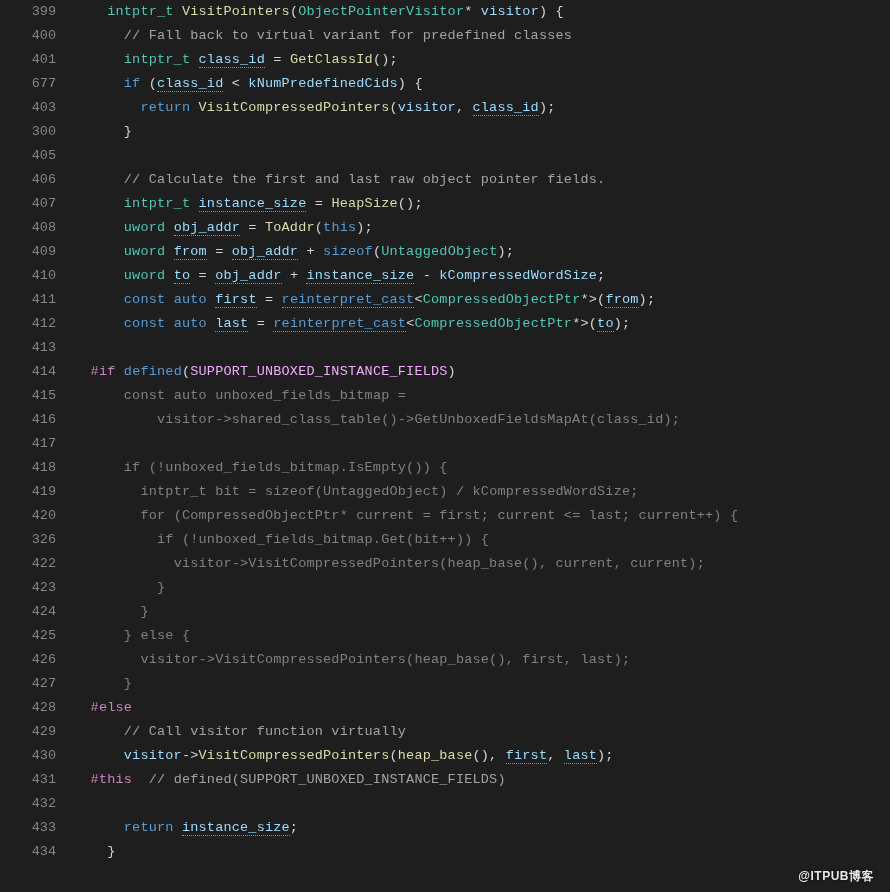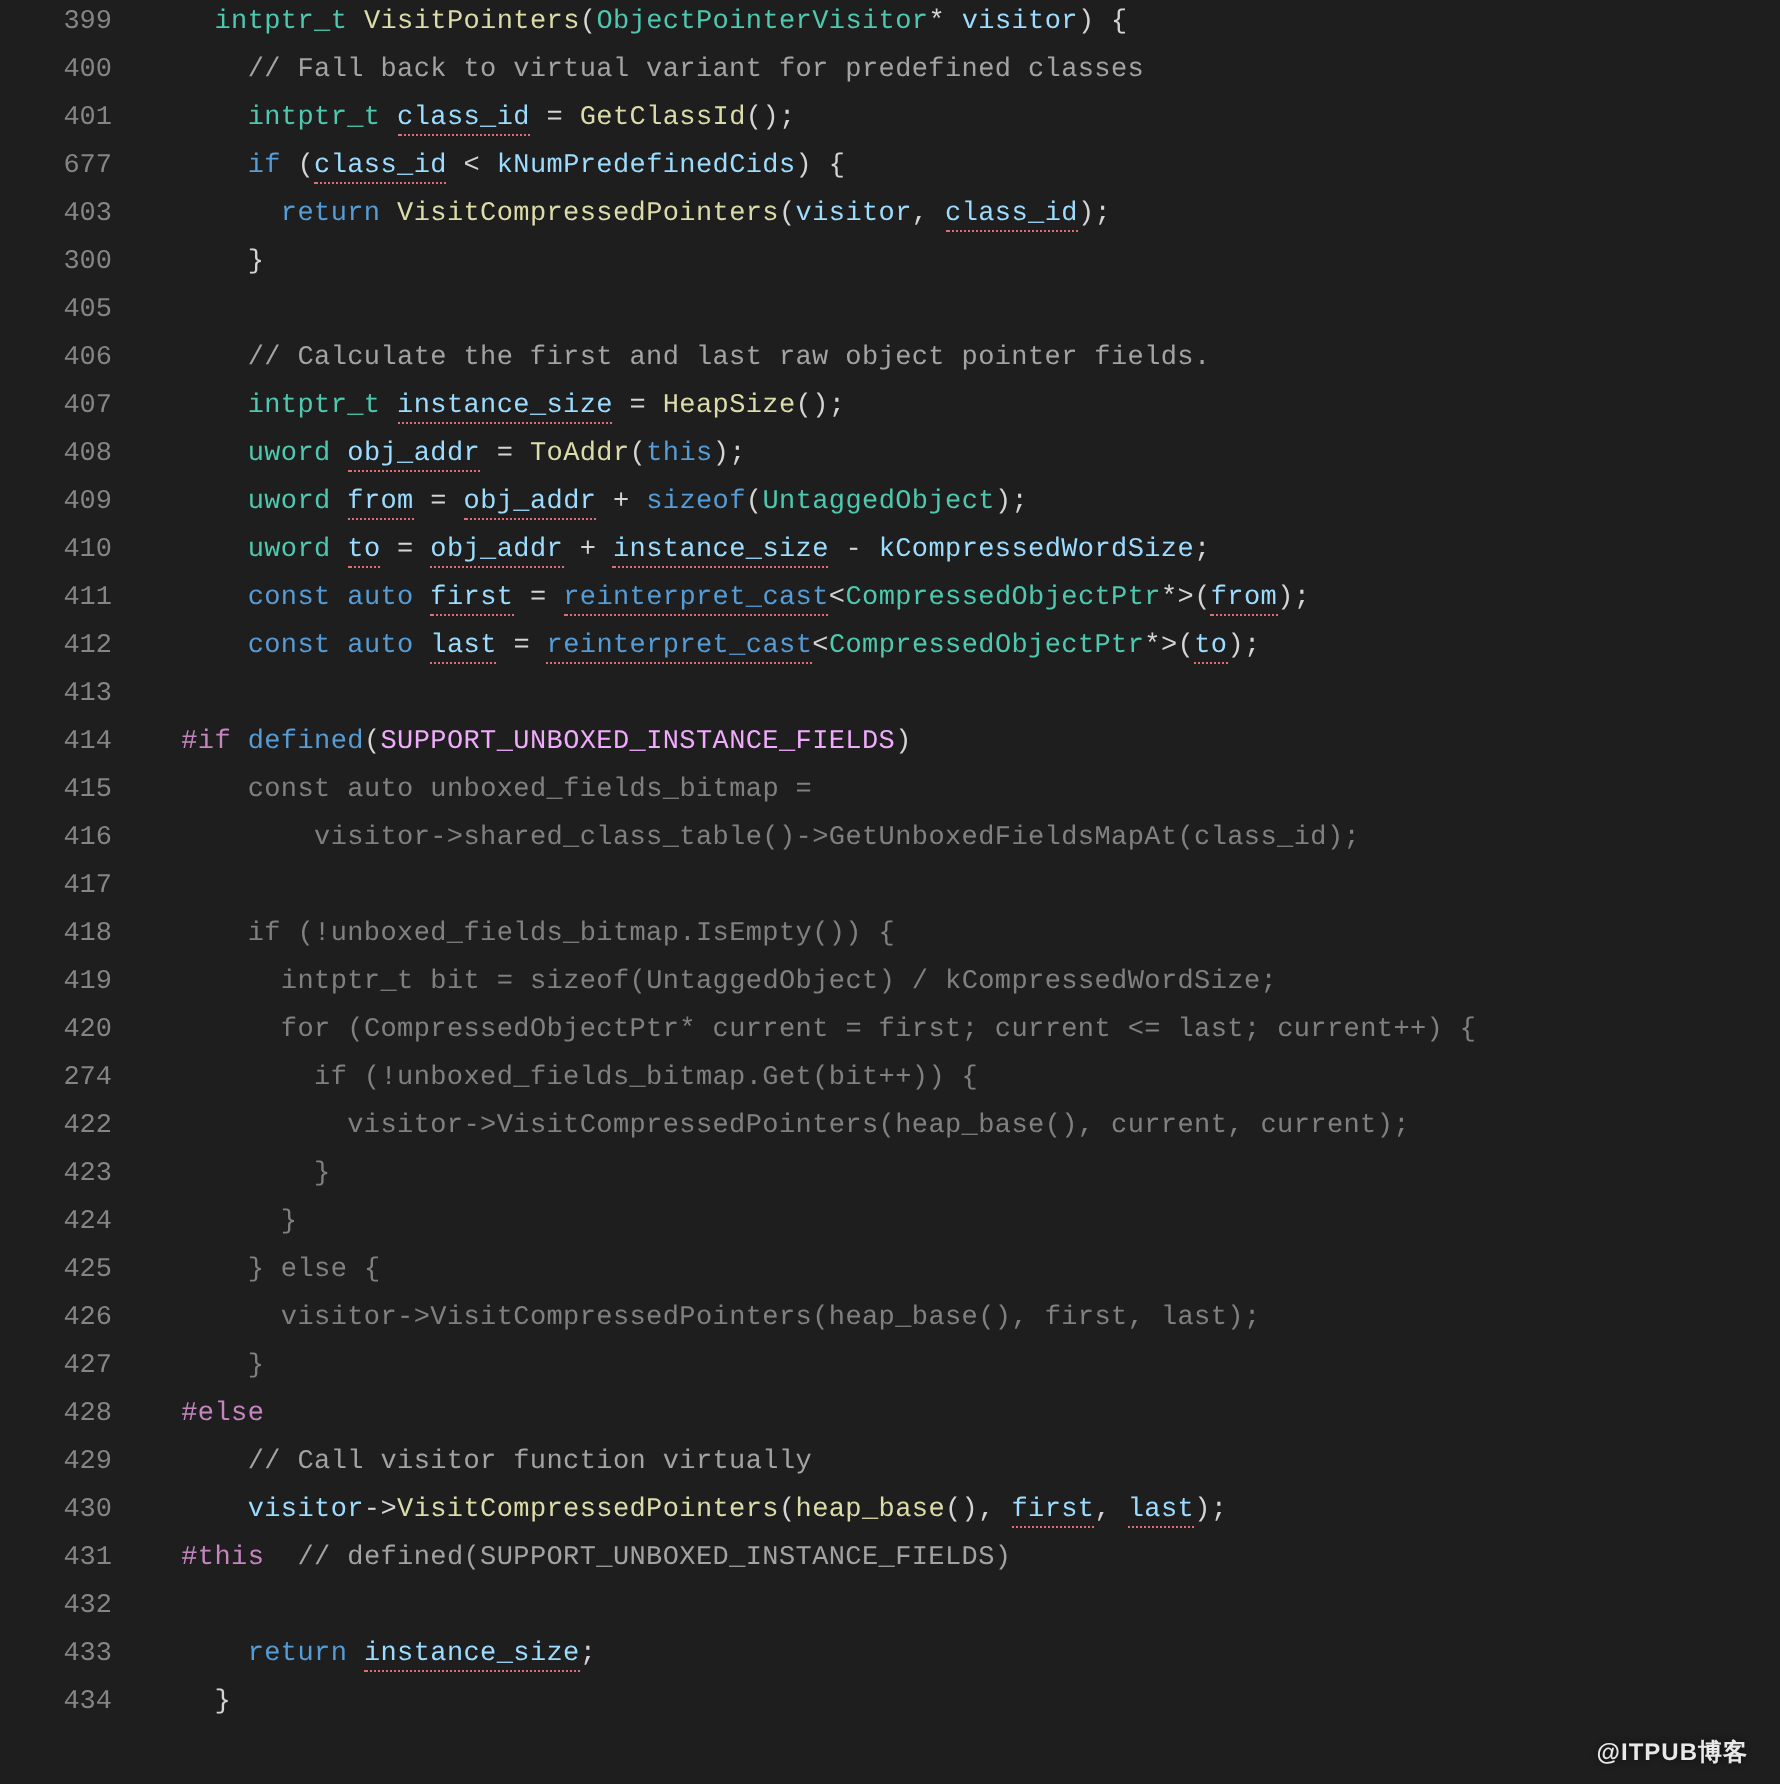--- a/index.html
+++ b/index.html
@@ -41,21 +41,21 @@
       <div class="line"><div class="gutter">411</div><div class="code"><span>      </span><span class="kw">const</span><span> </span><span class="kw">auto</span><span> </span><span class="var squig-var">first</span><span> = </span><span class="kw squig-fn">reinterpret_cast</span><span>&lt;</span><span class="type">CompressedObjectPtr</span><span>*&gt;(</span><span class="var squig-var">from</span><span>);</span></div></div>
       <div class="line"><div class="gutter">412</div><div class="code"><span>      </span><span class="kw">const</span><span> </span><span class="kw">auto</span><span> </span><span class="var squig-var">last</span><span> = </span><span class="kw squig-fn">reinterpret_cast</span><span>&lt;</span><span class="type">CompressedObjectPtr</span><span>*&gt;(</span><span class="var squig-var">to</span><span>);</span></div></div>
       <div class="line"><div class="gutter">413</div><div class="code"><span></span></div></div>
       <div class="line"><div class="gutter">414</div><div class="code"><span>  </span><span class="pp">#if</span><span> </span><span class="ppkw">defined</span><span>(</span><span class="mac">SUPPORT_UNBOXED_INSTANCE_FIELDS</span><span>)</span></div></div>
       <div class="line"><div class="gutter">415</div><div class="code"><span>      </span><span class="kw dim">const</span><span> </span><span class="kw dim">auto</span><span> </span><span class="var dim">unboxed_fields_bitmap</span><span class="dim"> = </span></div></div>
       <div class="line"><div class="gutter">416</div><div class="code"><span>          </span><span class="var dim">visitor</span><span class="dim">-&gt;</span><span class="fn dim">shared_class_table</span><span class="dim">()</span><span class="dim">-&gt;</span><span class="fn dim">GetUnboxedFieldsMapAt</span><span class="dim">(</span><span class="var dim">class_id</span><span class="dim">);</span></div></div>
       <div class="line"><div class="gutter">417</div><div class="code"><span></span></div></div>
       <div class="line"><div class="gutter">418</div><div class="code"><span>      </span><span class="kw dim">if</span><span class="dim"> (!</span><span class="var dim">unboxed_fields_bitmap</span><span class="dim">.</span><span class="fn dim">IsEmpty</span><span class="dim">()) {</span></div></div>
       <div class="line"><div class="gutter">419</div><div class="code"><span>        </span><span class="type dim">intptr_t</span><span class="dim"> </span><span class="var dim">bit</span><span class="dim"> = </span><span class="kw dim">sizeof</span><span class="dim">(</span><span class="type dim">UntaggedObject</span><span class="dim">) / </span><span class="var dim">kCompressedWordSize</span><span class="dim">;</span></div></div>
       <div class="line"><div class="gutter">420</div><div class="code"><span>        </span><span class="kw dim">for</span><span class="dim"> (</span><span class="type dim">CompressedObjectPtr</span><span class="dim">* </span><span class="var dim">current</span><span class="dim"> = </span><span class="var dim">first</span><span class="dim">; </span><span class="var dim">current</span><span class="dim"> &lt;= </span><span class="var dim">last</span><span class="dim">; </span><span class="var dim">current</span><span class="dim">++) {</span></div></div>
-      <div class="line"><div class="gutter">274</div><div class="code"><span>          </span><span class="kw dim">if</span><span class="dim"> (!</span><span class="var dim">unboxed_fields_bitmap</span><span class="dim">.</span><span class="fn dim">Get</span><span class="dim">(</span><span class="var dim">bit</span><span class="dim">++)) {</span></div></div>
+      <div class="line"><div class="gutter">326</div><div class="code"><span>          </span><span class="kw dim">if</span><span class="dim"> (!</span><span class="var dim">unboxed_fields_bitmap</span><span class="dim">.</span><span class="fn dim">Get</span><span class="dim">(</span><span class="var dim">bit</span><span class="dim">++)) {</span></div></div>
       <div class="line"><div class="gutter">422</div><div class="code"><span>            </span><span class="var dim">visitor</span><span class="dim">-&gt;</span><span class="fn dim">VisitCompressedPointers</span><span class="dim">(</span><span class="fn dim">heap_base</span><span class="dim">(), </span><span class="var dim">current</span><span class="dim">, </span><span class="var dim">current</span><span class="dim">);</span></div></div>
       <div class="line"><div class="gutter">423</div><div class="code"><span>          </span><span class="dim">}</span></div></div>
       <div class="line"><div class="gutter">424</div><div class="code"><span>        </span><span class="dim">}</span></div></div>
       <div class="line"><div class="gutter">425</div><div class="code"><span>      </span><span class="dim">} </span><span class="kw dim">else</span><span class="dim"> {</span></div></div>
       <div class="line"><div class="gutter">426</div><div class="code"><span>        </span><span class="var dim">visitor</span><span class="dim">-&gt;</span><span class="fn dim">VisitCompressedPointers</span><span class="dim">(</span><span class="fn dim">heap_base</span><span class="dim">(), </span><span class="var dim">first</span><span class="dim">, </span><span class="var dim">last</span><span class="dim">);</span></div></div>
       <div class="line"><div class="gutter">427</div><div class="code"><span>      </span><span class="dim">}</span></div></div>
       <div class="line"><div class="gutter">428</div><div class="code"><span>  </span><span class="pp">#else</span></div></div>
       <div class="line"><div class="gutter">429</div><div class="code"><span>      </span><span class="cmt">// Call visitor function virtually</span></div></div>
       <div class="line"><div class="gutter">430</div><div class="code"><span>      </span><span class="var">visitor</span><span>-&gt;</span><span class="fn">VisitCompressedPointers</span><span>(</span><span class="fn">heap_base</span><span>(), </span><span class="var squig-var">first</span><span>, </span><span class="var squig-var">last</span><span>);</span></div></div>
       <div class="line"><div class="gutter">431</div><div class="code"><span>  </span><span class="pp">#this</span><span>  </span><span class="cmt">// defined(SUPPORT_UNBOXED_INSTANCE_FIELDS)</span></div></div>

